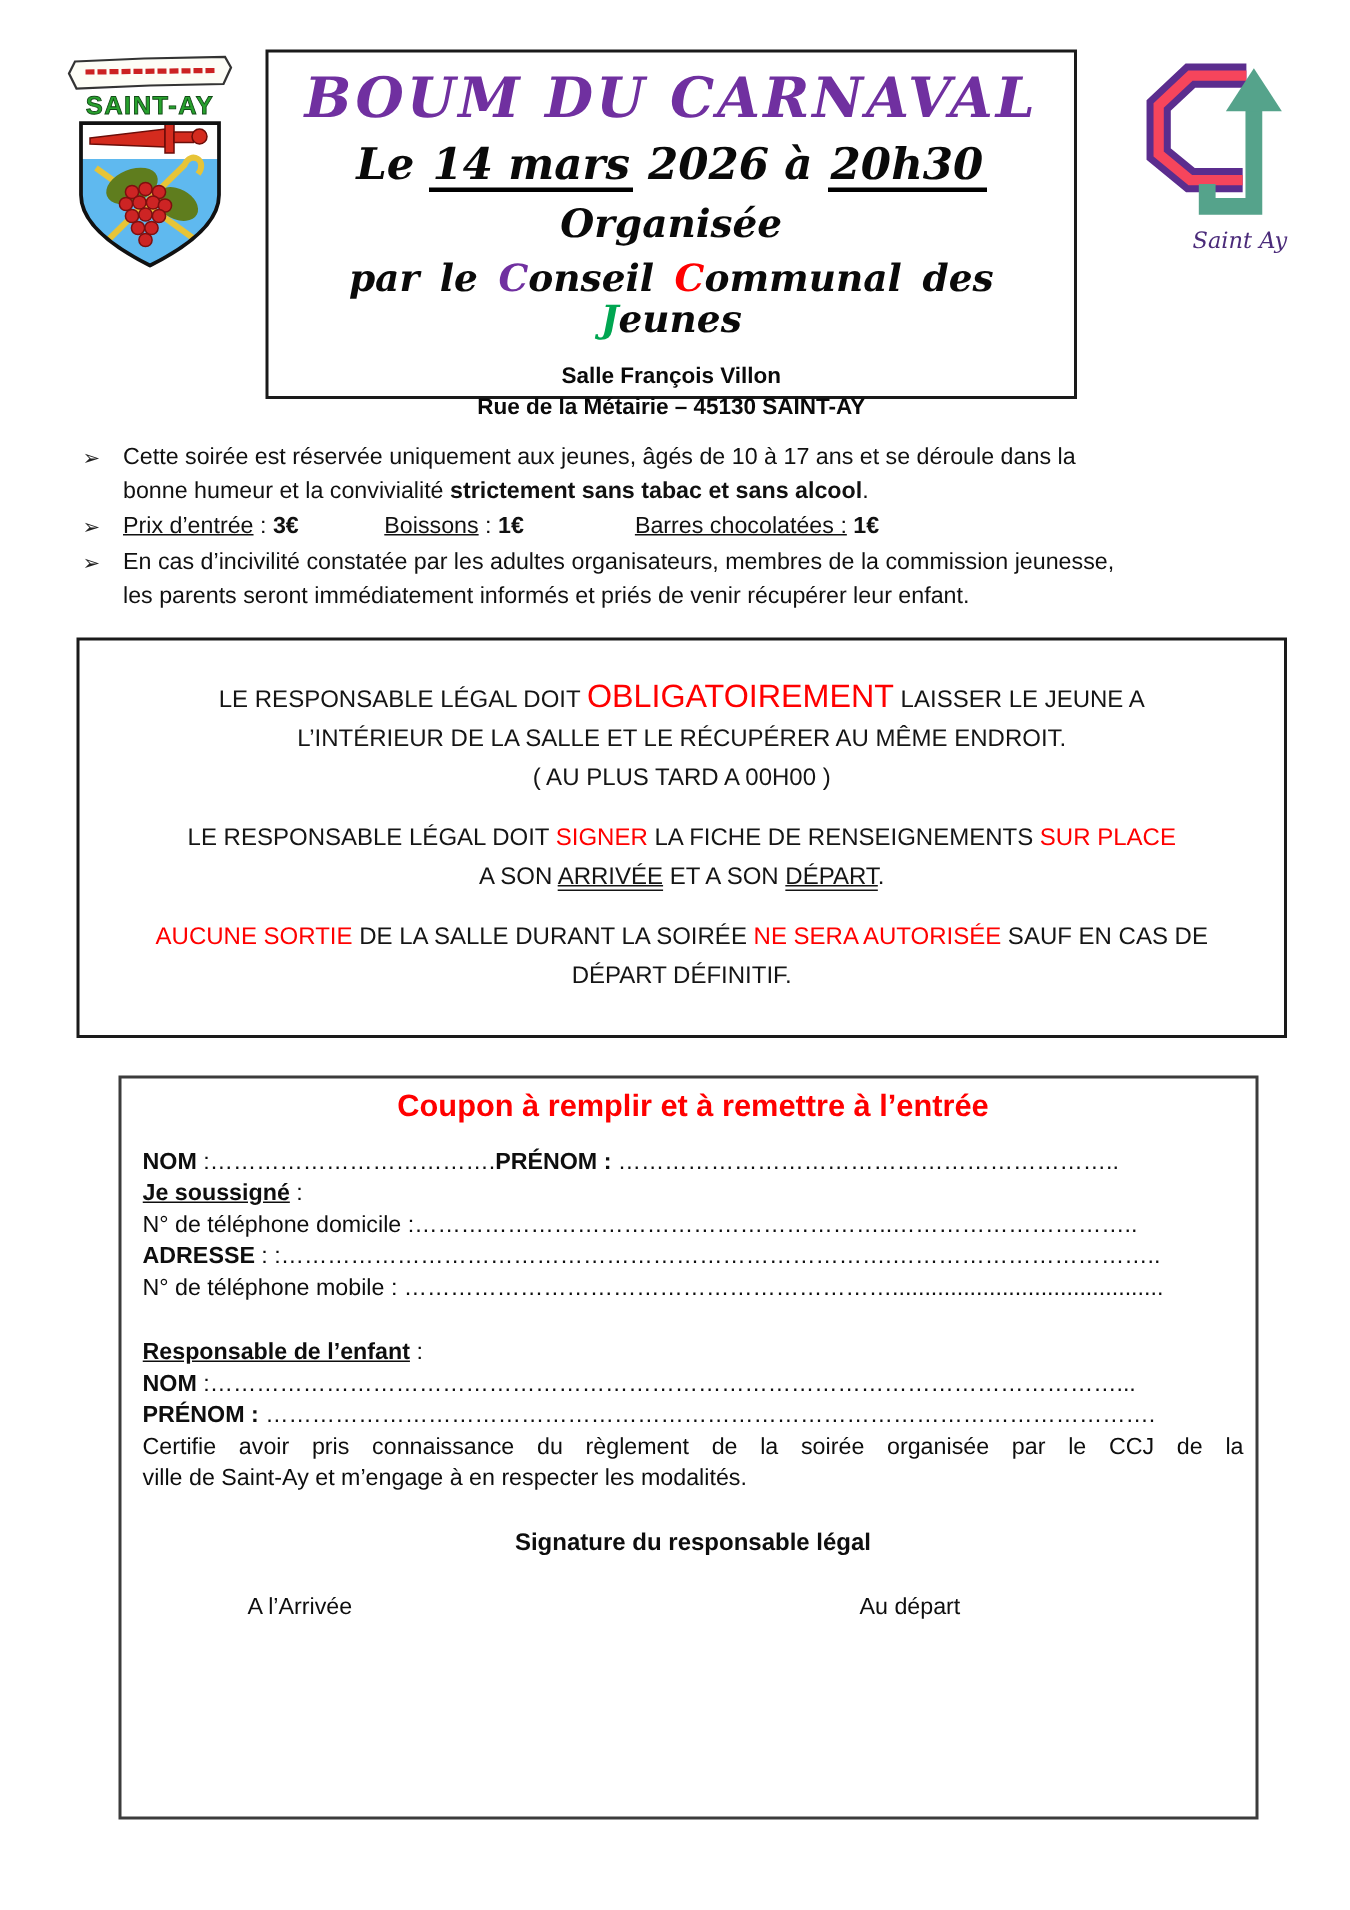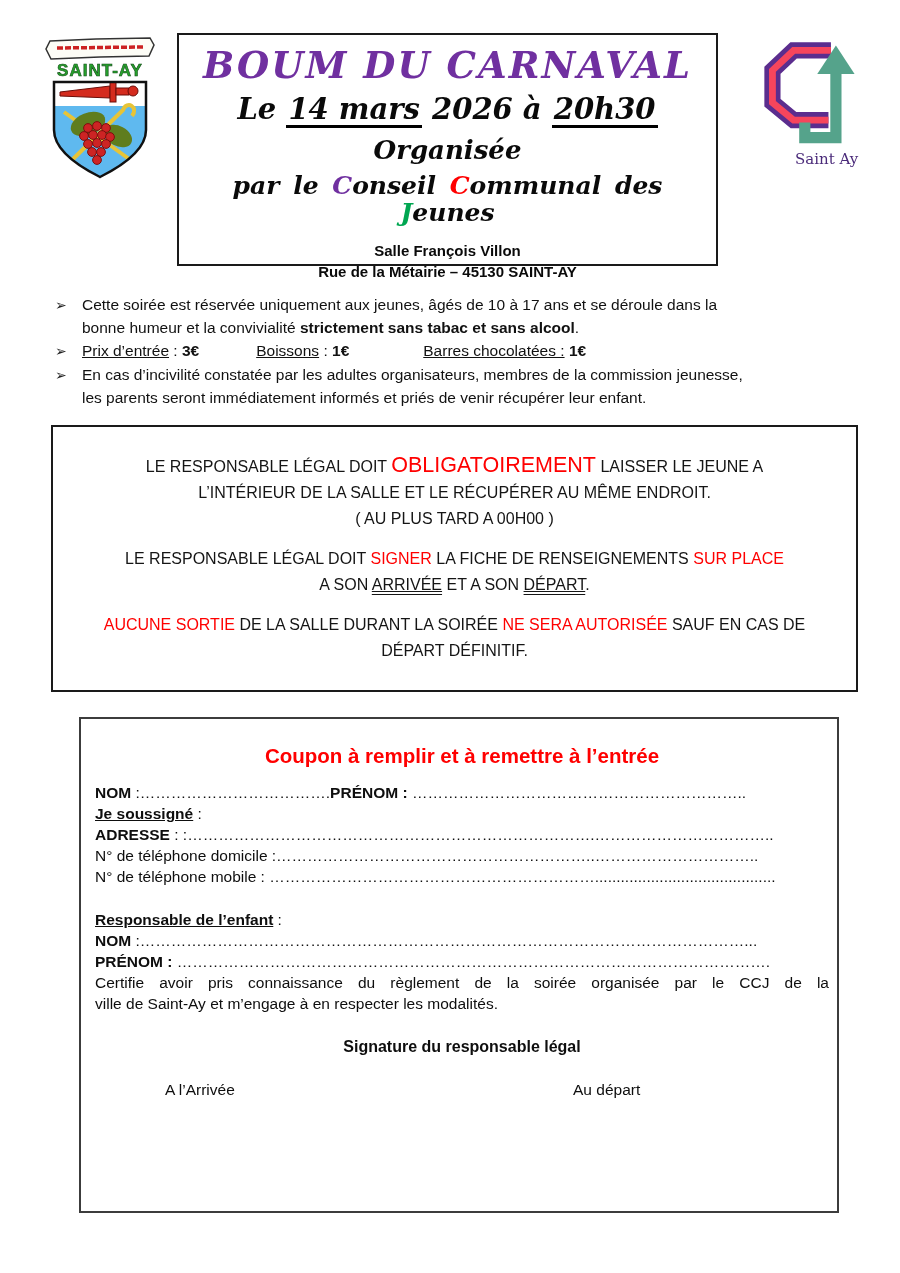--- a/index.html
+++ b/index.html
@@ -12,21 +12,21 @@
               border:2px solid #1a1a1a;box-sizing:border-box;text-align:center;}
   .script{font-family:"DejaVu Serif", serif;font-style:italic;font-weight:700;}
   .h-title{margin-top:10px;font-size:37px;letter-spacing:2px;line-height:1.1;color:#7030A0;}
   .h-date{margin-top:7px;font-size:29px;line-height:1.15;color:#0a0a0a;}
   .du{display:inline-block;border-bottom:3px solid #000;padding:0 2px 1px 2px;line-height:1.05;}
   .h-org{margin-top:8px;font-size:26px;line-height:1.1;color:#0a0a0a;}
   .h-by{margin-top:7px;font-size:25px;line-height:1.1;color:#0a0a0a;word-spacing:5px;}
   .c-purple{color:#7030A0;}.c-red{color:#FF0000;}.c-green{color:#00A651;}
   .h-venue{margin-top:13px;font-weight:700;font-size:15px;line-height:21px;color:#0a0a0a;}
   .ccj{position:absolute;left:753px;top:38px;width:132px;height:150px;}
-  .ccj-caption{font-family:"DejaVu Serif", serif;font-size:15px;
+  .ccj-caption{font-family:"DejaVu Serif", serif;font-style:italic;font-size:15px;
                color:#4B2B7A;margin-left:42px;margin-top:-4px;}
 
   
   .bullets{position:absolute;left:55px;top:293px;width:820px;font-size:15.5px;line-height:23px;}
   .bullet{display:flex;align-items:flex-start;}
   .bmark{flex:none;width:27px;font-size:14px;padding-top:1px;color:#222;}
   .btext{flex:1;}
   .ul{text-decoration:underline;}
   b{font-weight:700;}
   .tab1{margin-left:57px;}
@@ -38,21 +38,21 @@
          font-weight:400;font-size:16px;line-height:26px;color:#151515;
          padding:27px 20px 0 20px;}
   .rules p{margin:0 0 14px 0;}
   .big-red{color:#FF0000;font-size:21.5px;line-height:1;}
   .red{color:#FF0000;}
   .uu{text-decoration-line:underline;text-decoration-style:double;}
 
   
   .coupon{position:absolute;left:79px;top:717px;width:760px;height:496px;
           border:2px solid #3c3c3c;box-sizing:border-box;
-          padding:24px 8px 0 14px;font-size:15.5px;line-height:21px;color:#0e0e0e;}
+          padding:6px 8px 0 14px;font-size:15.5px;line-height:21px;color:#0e0e0e;}
   .coupon-title{color:#FF0000;font-weight:700;font-size:20.5px;text-align:center;
                 line-height:26px;margin-bottom:13px;}
   .fline{white-space:nowrap;overflow:hidden;}
   .lbl-u{font-weight:700;text-decoration:underline;}
   .lbl-b{font-weight:700;}
   .gap-top{margin-top:22px;}
   .just{text-align:justify;text-align-last:justify;}
   .sig-head{font-weight:700;font-size:16px;text-align:center;margin-top:22px;line-height:22px;}
   .sigrow{position:relative;height:24px;margin-top:21px;}
   .sig-arr{position:absolute;left:70px;}
@@ -160,22 +160,22 @@
       <span class="red">AUCUNE SORTIE</span><span> DE LA SALLE DURANT LA SOIRÉE </span><span class="red">NE SERA AUTORISÉE</span><span> SAUF EN CAS DE</span><br>
       <span>DÉPART DÉFINITIF.</span>
     </p>
   </div>
 
   <div class="coupon">
     <div class="coupon-title">Coupon à remplir et à remettre à l’entrée</div>
 
     <div class="fline"><span class="lbl-b">NOM</span><span> :……………………………….</span><span class="lbl-b">PRÉNOM :</span><span> ………………………………………………………..</span></div>
     <div class="fline"><span class="lbl-u">Je soussigné</span><span> :</span></div>
+    <div class="fline">N° de téléphone domicile :……………………………………………………..…………………………..</div>
     <div class="fline"><span class="lbl-b">ADRESSE</span><span> : :…………………………………………………………………….……………………………..</span></div>
-    <div class="fline">N° de téléphone domicile :……………………………………………………..…………………………..</div>
     <div class="fline">N° de téléphone mobile : ………………………………………………………..........................................</div>
 
     <div class="fline gap-top"><span class="lbl-u">Responsable de l’enfant</span><span> :</span></div>
     <div class="fline"><span class="lbl-b">NOM</span><span> :………………………………………………………………………………………………………...</span></div>
     <div class="fline"><span class="lbl-b">PRÉNOM :</span><span> …………………………………………………………………………………………………….</span></div>
 
     <div>
       <div class="just">Certifie avoir pris connaissance du règlement de la soirée organisée par le CCJ de la</div>
       <div>ville de Saint-Ay et m’engage à en respecter les modalités.</div>
     </div>

